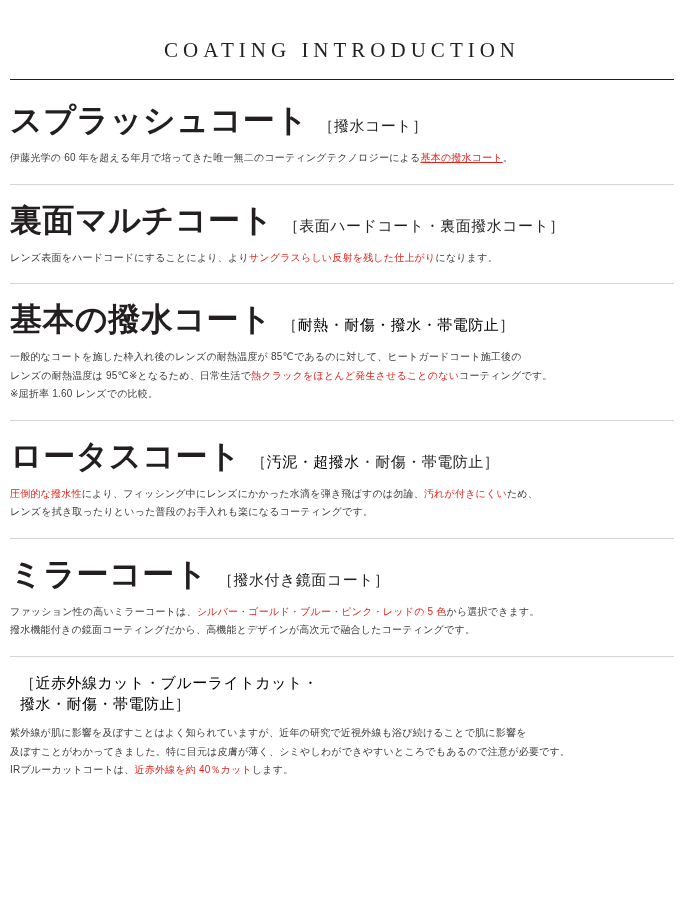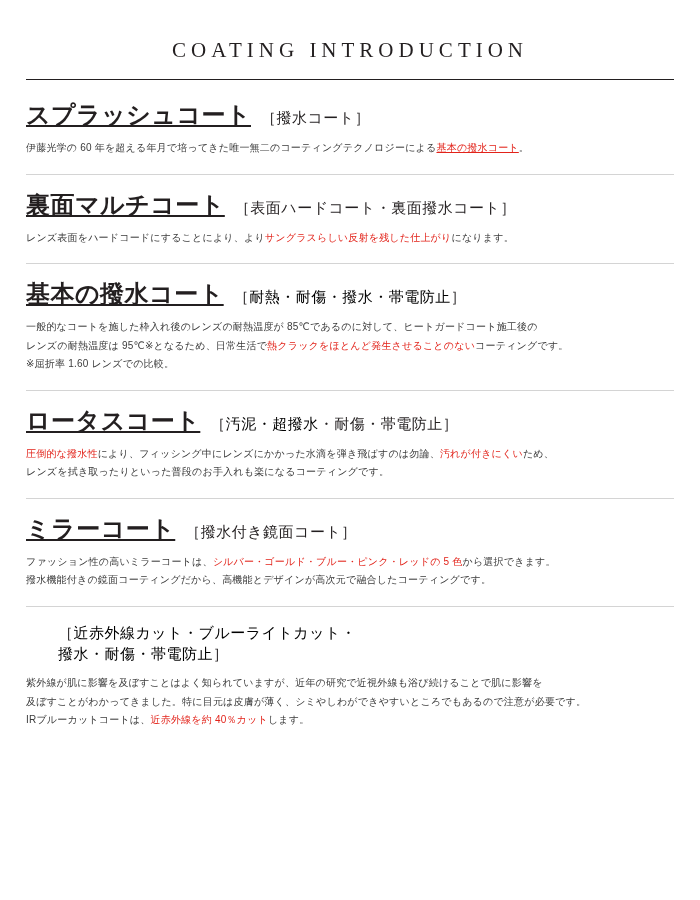--- a/index.html
+++ b/index.html
@@ -11,21 +11,21 @@
     height: 900px;
     background: #ffffff;
     font-family: "Liberation Sans", "DejaVu Sans", sans-serif;
     color: #231f20;
     overflow: hidden;
   }
   .page {
     width: 700px;
     height: 782px;
     box-sizing: border-box;
-    padding: 30px 26px 10px 26px;
+    padding: 30px 26px 10px 10px;
     position: relative;
   }
   .page-title {
     text-align: center;
     font-size: 21px;
     letter-spacing: 5px;
     font-weight: 400;
     color: #231f20;
     margin: 8px 0 16px 0;
     font-family: "Liberation Serif", "DejaVu Serif", serif;
@@ -39,38 +39,36 @@
   .section {
     margin-bottom: 16px;
   }
   .section-head {
     display: flex;
     align-items: baseline;
     flex-wrap: wrap;
     margin-bottom: 9px;
   }
   .sec-name {
-    font-size: 24px;
+    font-size: 32px;
     font-weight: bold;
     letter-spacing: 0.5px;
     color: #231f20;
     white-space: nowrap;
     line-height: 1.25;
-    text-decoration: underline;
   }
   .sec-tag {
     font-size: 15px;
     color: #231f20;
     margin-left: 10px;
     line-height: 1.45;
     letter-spacing: 0.5px;
   }
   .sec-tag .br-tag {
     display: block;
-    margin-left: 22px;
   }
   .sec-tag .red {
     color: #000000;
   }
   .sec-body {
     font-size: 10px;
     line-height: 1.85;
     color: #3b3b3b;
     letter-spacing: 0.2px;
   }

